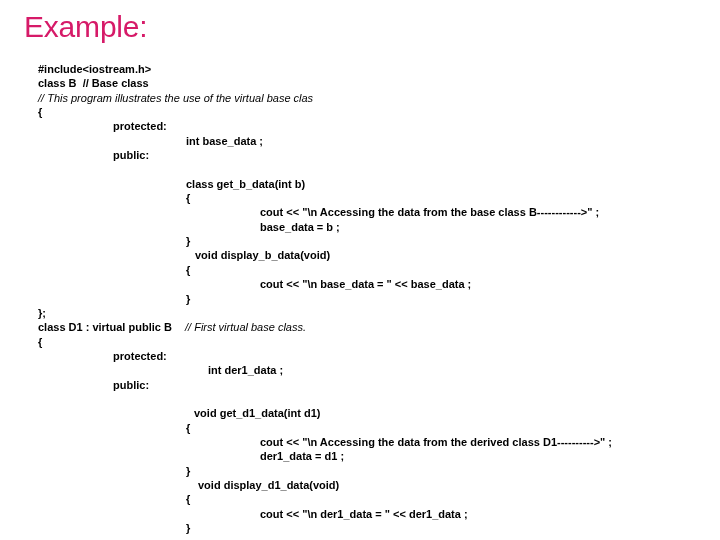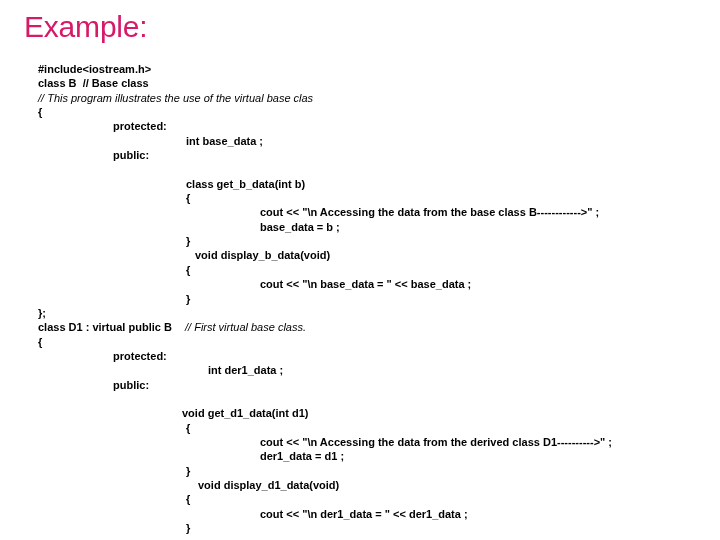--- a/index.html
+++ b/index.html
@@ -101,21 +101,21 @@
       <div class="code-line"><span class="seg code" style="left: 148px;">{</span></div>
       <div class="code-line"><span class="seg code" style="left: 222px;">cout &lt;&lt; "\n base_data = " &lt;&lt; base_data ;</span></div>
       <div class="code-line"><span class="seg code" style="left: 148px;">}</span></div>
       <div class="code-line"><span class="seg code" style="left: 0px;">};</span></div>
       <div class="code-line"><span class="seg code" style="left: 0px;">class D1 : virtual public B</span><span class="seg comment" style="left: 147px;">// First virtual base class.</span></div>
       <div class="code-line"><span class="seg code" style="left: 0px;">{</span></div>
       <div class="code-line"><span class="seg code" style="left: 75px;">protected:</span></div>
       <div class="code-line"><span class="seg code" style="left: 148px; padding-left: 22px;">int der1_data ;</span></div>
       <div class="code-line"><span class="seg code" style="left: 75px;">public:</span></div>
       <div class="code-line"></div>
-      <div class="code-line"><span class="seg code" style="left: 144px;">void get_d1_data(int d1)</span></div>
+      <div class="code-line"><span class="seg code" style="left: 156px;">void get_d1_data(int d1)</span></div>
       <div class="code-line"><span class="seg code" style="left: 148px;">{</span></div>
       <div class="code-line"><span class="seg code" style="left: 222px;">cout &lt;&lt; "\n Accessing the data from the derived class D1----------&gt;" ;</span></div>
       <div class="code-line"><span class="seg code" style="left: 222px;">der1_data = d1 ;</span></div>
       <div class="code-line"><span class="seg code" style="left: 148px;">}</span></div>
       <div class="code-line"><span class="seg code" style="left: 148px; margin-left: 12px;">void display_d1_data(void)</span></div>
       <div class="code-line"><span class="seg code" style="left: 148px;">{</span></div>
       <div class="code-line"><span class="seg code" style="left: 222px;">cout &lt;&lt; "\n der1_data = " &lt;&lt; der1_data ;</span></div>
       <div class="code-line"><span class="seg code" style="left: 148px;">}</span></div>
       <div class="code-line"></div>
     </div>

